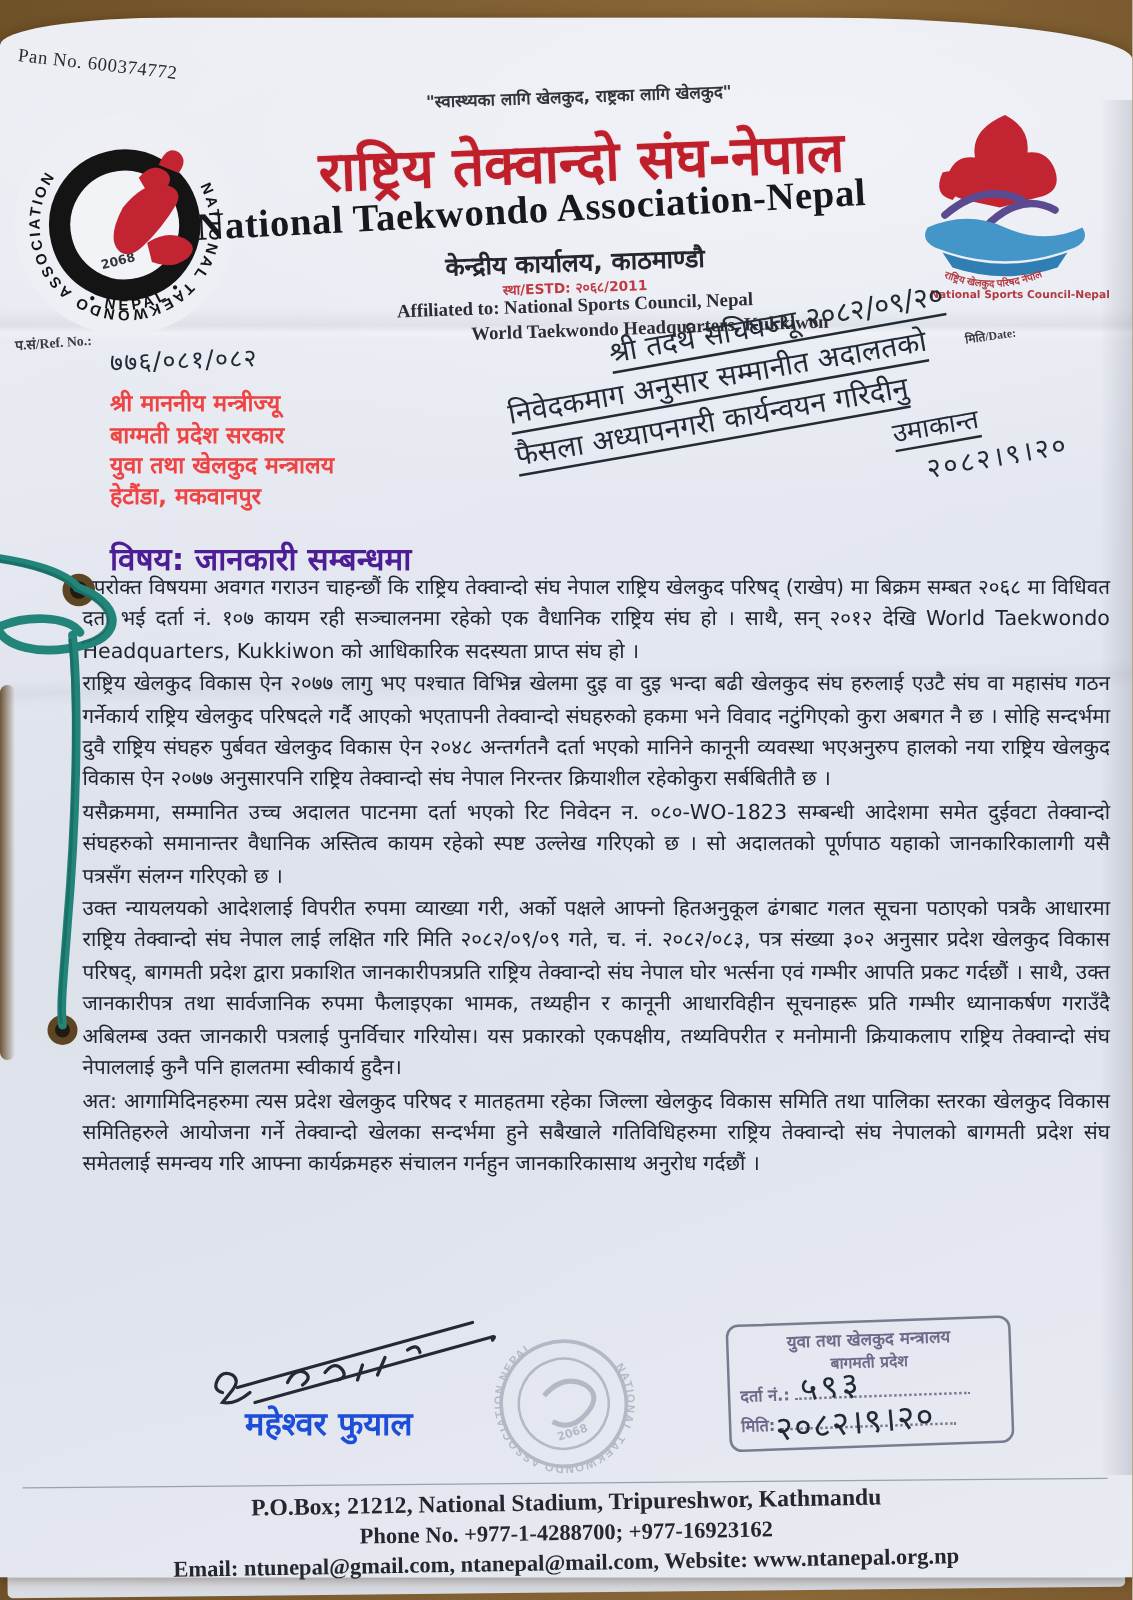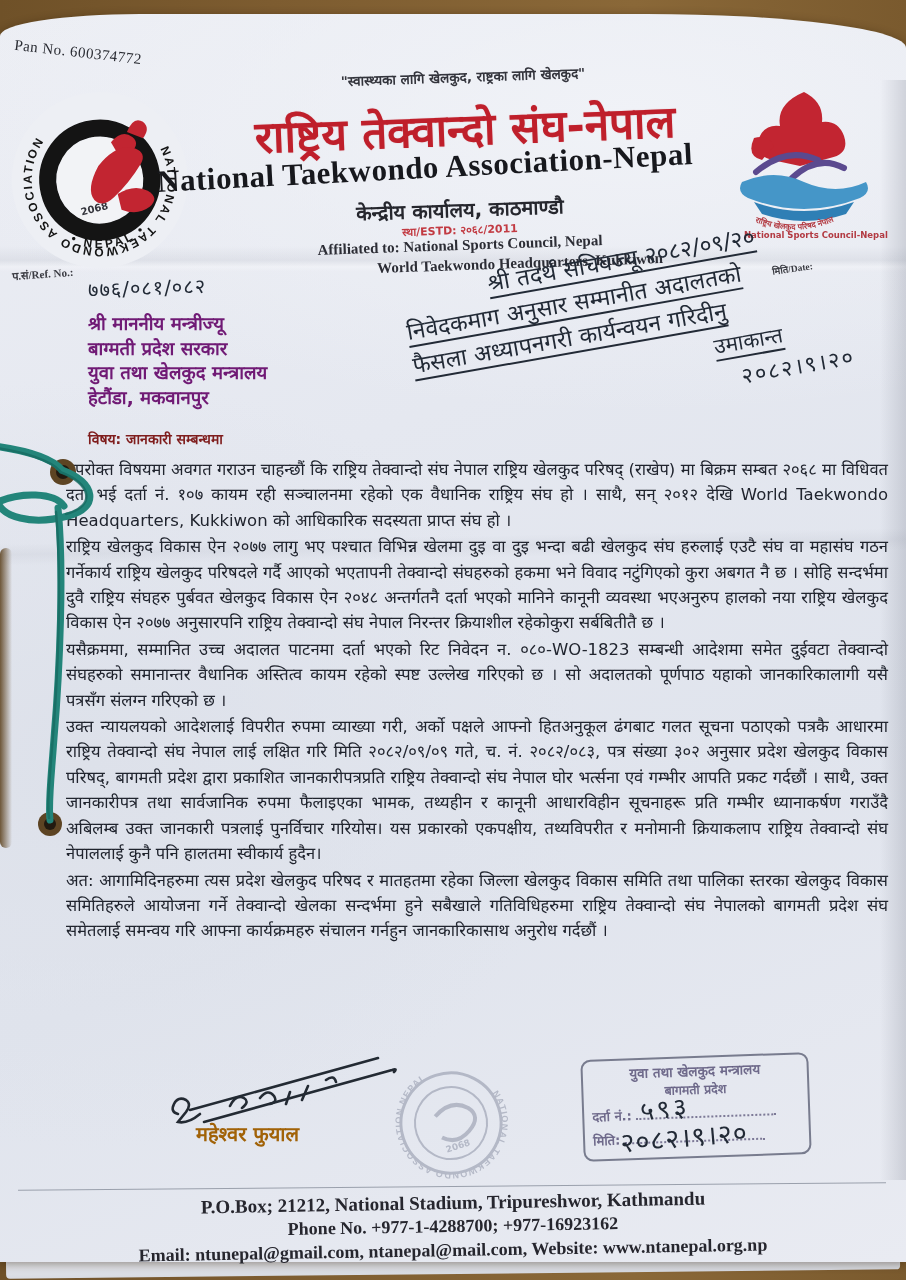--- a/index.html
+++ b/index.html
@@ -24,33 +24,33 @@
   .tagline{left:253px;top:68px;width:420px;text-align:center;font-size:13.5px;font-weight:bold;color:#33343c;transform:rotate(-2deg);}
   .nep-title{left:170px;top:98px;width:590px;text-align:center;font-size:44px;font-weight:bold;color:#bf1f2b;transform:rotate(-2.2deg);text-shadow:0 0 1px rgba(191,31,43,.4);}
   .eng-title{left:100px;top:150px;width:650px;text-align:center;font-size:31px;font-weight:bold;color:#17181d;transform:rotate(-3deg);letter-spacing:.5px;}
   .central{left:240px;top:196px;width:440px;text-align:center;font-size:20px;font-weight:bold;color:#26272e;transform:rotate(-2deg);}
   .estd{left:260px;top:222px;width:400px;text-align:center;font-size:11px;font-weight:bold;color:#c23a42;transform:rotate(-2deg);}
   .aff1{left:230px;top:237px;width:460px;text-align:center;font-size:15px;font-weight:bold;color:#2c2d35;transform:rotate(-2deg);}
   .aff2{left:290px;top:255px;width:460px;text-align:center;font-size:15px;font-weight:bold;color:#2c2d35;transform:rotate(-2deg);}
   .miti-label{left:772px;top:262px;font-size:9.5px;color:#3a3b42;transform:rotate(-8deg);font-weight:bold;}
   .ref-label{left:12px;top:266px;font-size:11px;color:#3a3b42;transform:rotate(-4deg);font-weight:bold;}
   .ref-value{left:88px;top:274px;font-size:20px;color:#222630;transform:rotate(-2deg);letter-spacing:1px;}
-  .recipient{left:88px;top:312px;font-size:18.5px;font-weight:bold;color:#701a75;line-height:24.5px;}
-  .subject{left:88px;top:429px;font-size:14px;font-weight:bold;color:#7f1d1d;}
+  .recipient{left:88px;top:312px;font-size:18.5px;font-weight:bold;color:#ef4444;line-height:24.5px;}
+  .subject{left:88px;top:429px;font-size:25px;font-weight:bold;color:#4c1d95;}
   .body-text{left:66px;top:457px;width:822px;color:#20242e;font-size:16.5px;line-height:25.4px;text-align:justify;}
   .body-text p{margin:0 0 1px 0;}
   
   .hw{color:#222a36;}
   .hw-note{left:398px;top:282px;width:540px;transform:rotate(-10deg);transform-origin:left top;font-size:23px;line-height:34px;}
   .hw-note .u{border-bottom:2px solid #222a36;padding-bottom:1px;}
   .hw-l1{margin-left:88px;}
   .hw-l4{margin-left:300px;font-size:21px;}
   .hw-l5{margin-left:322px;font-size:22px;letter-spacing:2px;}
   
-  .sig-name{left:196px;top:1120px;font-size:20px;font-weight:bold;color:#a16207;}
+  .sig-name{left:196px;top:1120px;font-size:26px;font-weight:bold;color:#1d4ed8;}
   
   .stamp-box{left:582px;top:1056px;width:228px;height:102px;border:2px solid rgba(92,96,118,.8);border-radius:10px;transform:rotate(-2deg);color:rgba(98,92,128,.9);padding:4px 8px;box-sizing:border-box;}
   .stamp-box .s1{text-align:center;font-size:13.5px;font-weight:bold;}
   .stamp-box .s2{text-align:center;font-size:12.5px;font-weight:bold;margin-top:1px;}
   .stamp-row{font-size:13px;font-weight:bold;margin-top:6px;white-space:nowrap;}
   .dots{display:inline-block;width:140px;border-bottom:2px dotted rgba(98,92,128,.8);height:12px;}
   .stamp-reg{left:640px;top:1090px;font-size:26px;color:#222a36;transform:rotate(-6deg);letter-spacing:3px;}
   .stamp-date{left:620px;top:1118px;font-size:27px;color:#222a36;transform:rotate(-5deg);letter-spacing:1px;}
   
   .footer-rule{left:18px;top:1186px;width:868px;border-top:1.5px solid #9aa0ac;transform:rotate(-.5deg);}

